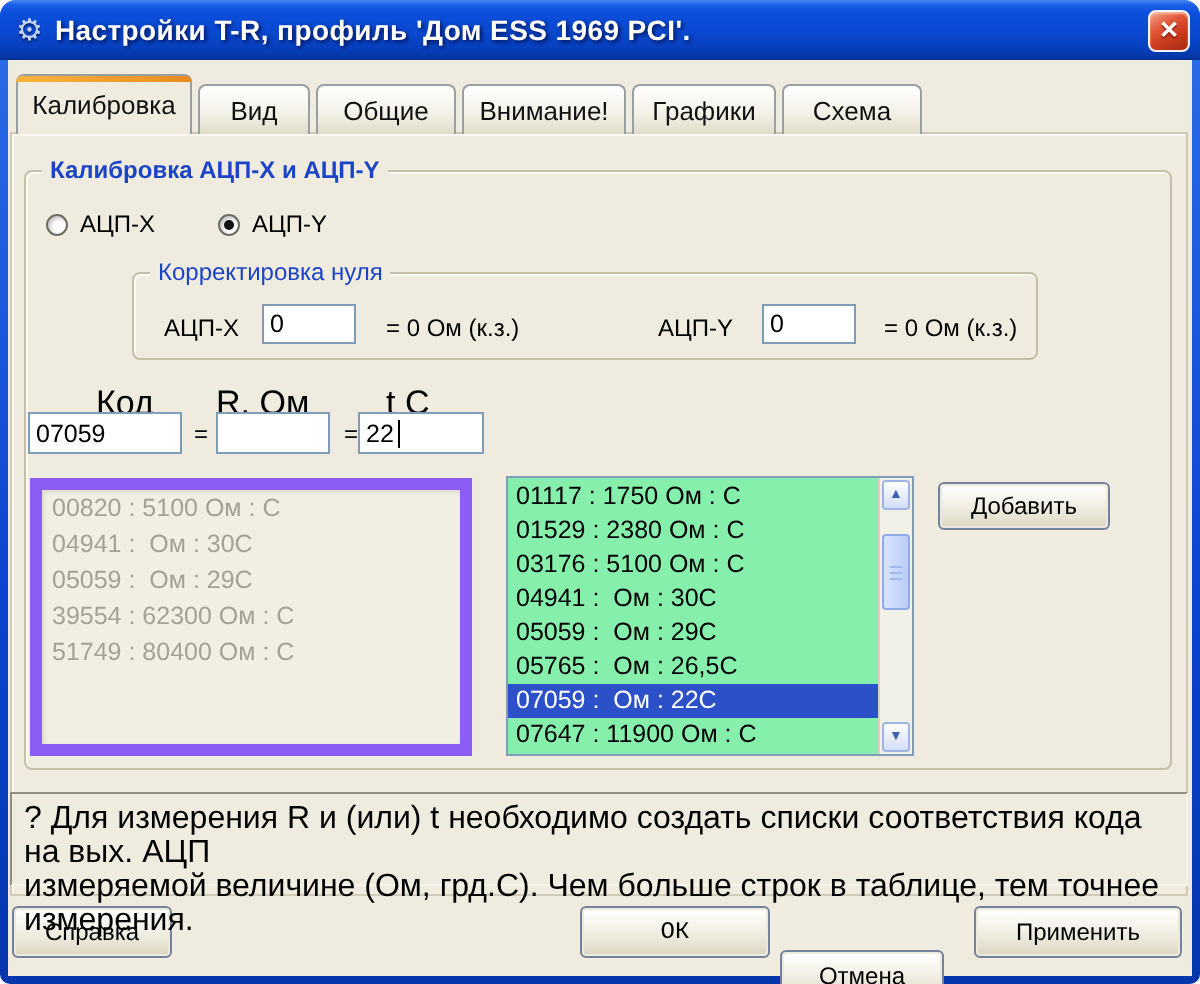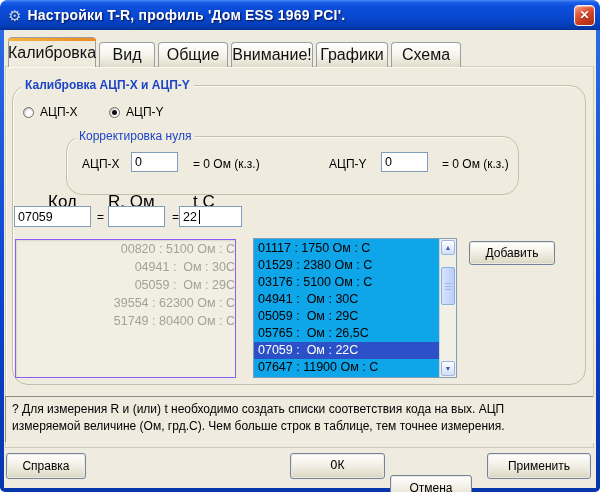--- a/index.html
+++ b/index.html
@@ -30,61 +30,61 @@
   
   .dlg-body { position:absolute; left:4px; top:30px; width:592px; height:458px;
               background:#EFECDF; }
 
   
   .tabstrip { position:absolute; left:4px; top:7px; height:30px; display:flex;
               align-items:flex-end; gap:3px; z-index:6; }
   .tab { height:25px; padding:0 14px; display:flex; align-items:center; justify-content:center;
          background:linear-gradient(180deg,#FFFFFF 0%,#F4F2E8 55%,#E0DCCA 100%);
          border:1px solid #98A0A2; border-bottom:none; border-radius:4px 4px 0 0;
-         font-size:16px; color:#111; box-shadow:inset 0 1px 0 #fff; cursor:default;margin-top:41px; }
+         font-size:13px; color:#111; box-shadow:inset 0 1px 0 #fff; cursor:default;margin-top:41px; }
   .tab.active { height:30px; background:#EFECDF; position:relative; box-shadow:none; }
   .tab.active::before { content:""; position:absolute; top:0; left:-1px; right:-1px; height:3px;
          background:linear-gradient(90deg,#F8B43C,#E88B20); border-radius:4px 4px 0 0; }
 
   .tabpage { position:absolute; left:1px; top:36px; width:589px; height:382px;
              border:1px solid #CFCBB8; box-shadow:inset 1px 1px 0 #FAF8F0; z-index:1; }
 
   
-  .groupbox { position:absolute; border:1px solid #C3BFA8; border-radius:16px;
+  .groupbox { position:absolute; border:1px solid #C3BFA8; border-radius:4px;
               box-shadow:inset 1px 1px 0 #FBFAF3; z-index:5; }
   .gb-label { position:absolute; top:-8px; left:8px; background:#EFECDF; padding:0 4px;
               font-size:12px; color:#1C44C8; white-space:nowrap; }
   .gb-label.bold { font-weight:bold; }
 
   #gb-outer { left:8px; top:55px; width:574px; height:300px; }
-  #gb-inner { left:53px; top:50px; width:453px; height:59px; }
+  #gb-inner { left:53px; top:50px; width:453px; height:44px; }
 
   
   .radio-item { position:absolute; display:flex; align-items:center; height:14px; }
   .radio { width:11px; height:11px; border-radius:50%; background:#fff;
            border:1px solid #6E6D60; box-shadow:inset 1px 1px 2px rgba(0,0,0,.25); }
   .radio.selected::after { content:""; display:block; width:5px; height:5px; margin:2px;
            border-radius:50%; background:#111; }
   .radio-label { margin-left:6px; font-size:12px; color:#000; }
 
   .lbl { position:absolute; font-size:12px; color:#000; white-space:nowrap; }
 
   .tb { position:absolute; border:1px solid #7F9DB9; background:#fff; color:#000;
         font-family:"Liberation Sans",sans-serif; font-size:12.5px; padding:1px 3px; }
 
   .caret { position:absolute; width:1px; height:14px; background:#000; }
 
   
   .list { position:absolute; font-size:12.5px; overflow:hidden; }
   .list .row { white-space:pre; }
   #list-left { left:2px; top:153px; width:221px; height:139px; background:#F1EFE3;
-               border:1px solid #8b5cf6; box-shadow:inset 1px 1px 2px rgba(0,0,0,.10);
-               color:#A3A296;text-align:right; }
+               border:6px solid #8b5cf6; box-shadow:inset 1px 1px 2px rgba(0,0,0,.10);
+               color:#A3A296; }
   #list-left .row { line-height:18px; padding-left:5px; }
-  #list-right { left:240px; top:152px; width:204px; height:140px; background:#0ea5e9;
+  #list-right { left:240px; top:152px; width:204px; height:140px; background:#86efac;
                 border:1px solid #7F9DB9; }
   #list-right .rows { position:absolute; left:0; top:1px; width:185px; }
   #list-right .row { line-height:17px; padding-left:4px; color:#000; }
   #list-right .row.selected { background:#2B50C8; color:#fff; }
 
   
   .sbar { position:absolute; right:0; top:0; bottom:0; width:17px; background:#F1F0E6;
           border-left:1px solid #D5D3C4; }
   .sb-btn { position:absolute; left:1px; right:1px; height:15px; border:1px solid #9DB4E4;
             border-radius:2px; background:linear-gradient(180deg,#FDFEFF,#D3DEF8);
@@ -100,21 +100,21 @@
   .btn { position:absolute; border:1px solid #73839B; border-radius:3px;
          background:linear-gradient(180deg,#FFFFFF 0%,#F4F2E9 40%,#E6E2D2 78%,#D9D4C0 100%);
          font-size:12px; color:#000; display:flex; align-items:center; justify-content:center;
          box-shadow:inset 0 0 0 1px #ECEADE; cursor:default; }
   #btn-add { left:456px; top:155px; width:86px; height:24px; }
   #btn-del { left:456px; top:243px; width:86px; height:24px; }
 
   
   .helpbox { position:absolute; left:1px; top:366px; width:589px; height:47px;
              border:1px solid; border-color:#8F8D7E #F6F4EA #F6F4EA #8F8D7E;
-             background:#EFECDF; padding:4px 6px 0; font-size:12px; line-height:17px;
+             background:#EFECDF; padding:4px 6px 0; font-size:16px; line-height:17px;
              color:#000; z-index:6; }
 
   #btn-help  { left:2px;  top:423px; width:80px; height:26px; }
   #btn-ok    { left:286px; top:423px; width:95px; height:26px;font-family:Liberation Mono, monospace; }
   #btn-cancel{ left:386px; top:445px; width:82px; height:26px; }
   #btn-apply { left:483px; top:423px; width:104px; height:26px; }
 
   .hdr { font-size:17px; color:#000; }
 </style>
 </head>

